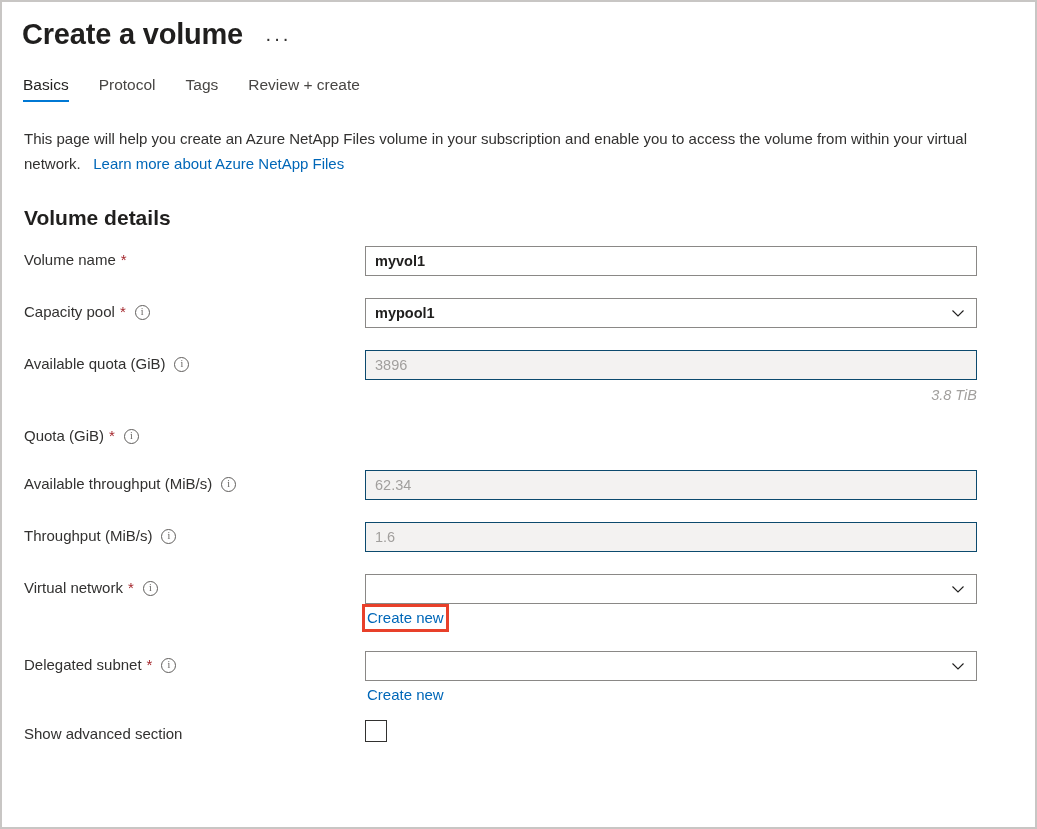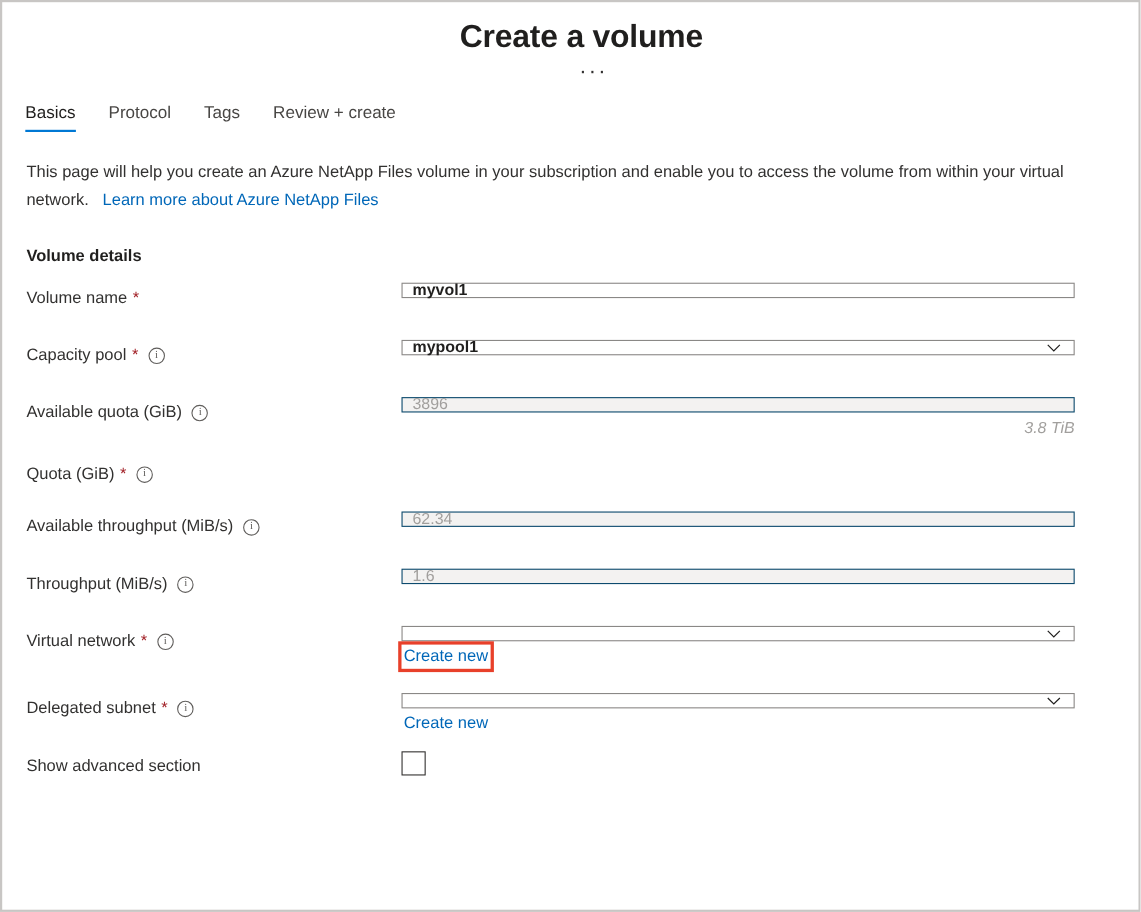--- a/index.html
+++ b/index.html
@@ -17,21 +17,20 @@
     height: 829px;
     background: #ffffff;
     border: 2px solid #c8c6c4;
     overflow: hidden;
   }
   
   .title-row {
     display: flex;
     align-items: center;
     padding: 14px 0 0 20px;
-    flex-direction: column;
   }
   .page-title {
     font-size: 29px;
     font-weight: 600;
     color: #201f1e;
     letter-spacing: -0.2px;
     line-height: 36px;
   }
   .ellipsis-btn {
     margin-left: 22px;
@@ -78,21 +77,21 @@
     line-height: 25px;
     color: #323130;
   }
   .link {
     color: #0067b8;
     text-decoration: none;
     cursor: pointer;
   }
   .section-title {
     margin: 30px 0 0 22px;
-    font-size: 15px;
+    font-size: 21px;
     font-weight: 700;
     color: #201f1e;
   }
   
   .form {
     margin-top: 16px;
     padding-left: 22px;
   }
   .row {
     display: flex;
@@ -125,21 +124,21 @@
     line-height: 1;
     cursor: pointer;
     flex: 0 0 auto;
   }
   .field-cell {
     flex: 0 0 612px;
     width: 612px;
   }
   .input {
     width: 612px;
-    height: 14px;
+    height: 30px;
     border: 1px solid #8a8886;
     background: #ffffff;
     display: flex;
     align-items: center;
     padding: 0 9px;
     font-size: 14.5px;
     color: #201f1e;
   }
   .input.bold { font-weight: 700; }
   .input.disabled {

